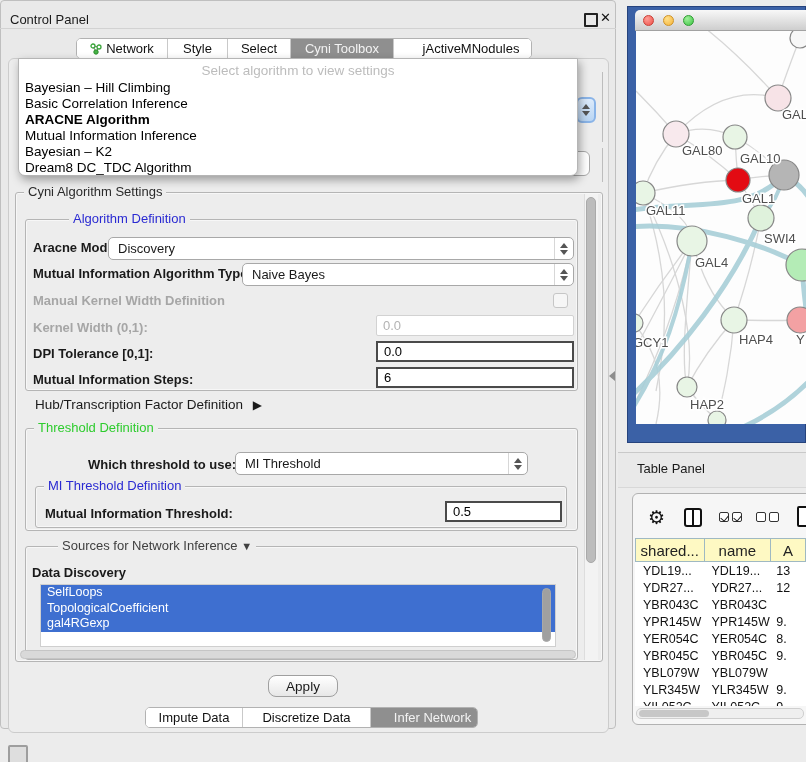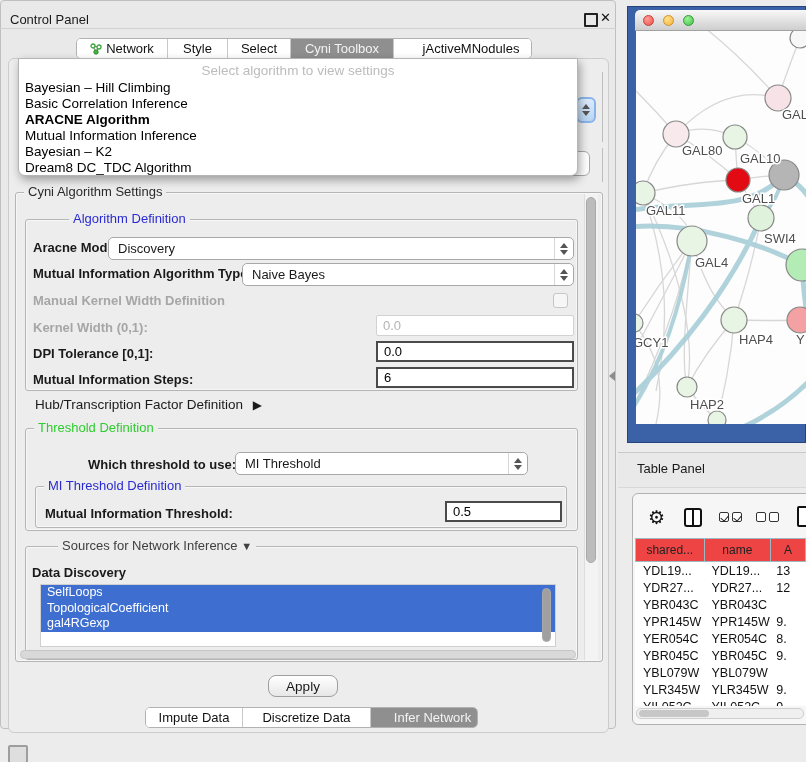--- a/index.html
+++ b/index.html
@@ -56,21 +56,21 @@
   
   .tp-header{left:618px;top:452px;width:188px;height:36px;background:#e9e9e9;border-top:1px solid #c9c9c9;border-bottom:1px solid #d8d8d8;box-sizing:border-box;}
   .tp-card{left:632px;top:493px;width:180px;height:232px;background:#f6f6f6;border:1px solid #b2b2b2;border-radius:6px;box-sizing:border-box;}
   .gear{font-size:19px;color:#111;line-height:19px;}
   .colsplit{width:18px;height:19px;border:2px solid #111;border-radius:3px;box-sizing:border-box;position:relative;background:#fff;}
   .colsplit::after{content:"";position:absolute;left:6px;top:0;width:2px;height:15px;background:#111;}
   .cb-ico{width:10px;height:10px;border:1.5px solid #333;border-radius:2px;box-sizing:border-box;position:relative;background:#fff;display:inline-block;}
   .cb-ico.on::after{content:"";position:absolute;left:2px;top:1px;width:4px;height:6px;border-right:1.6px solid #222;border-bottom:1.6px solid #222;transform:rotate(40deg);}
   .doc-ico{width:16px;height:21px;border:2px solid #111;border-radius:2px;background:#fff;box-sizing:border-box;}
   .tbl-head{display:flex;}
-  .th{background:#ef4444;border:1px solid #9fb9c2;border-right:none;box-sizing:border-box;height:24px;display:flex;align-items:center;justify-content:center;font-size:12px;color:#222;}
+  .th{background:#fef9c3;border:1px solid #9fb9c2;border-right:none;box-sizing:border-box;height:24px;display:flex;align-items:center;justify-content:center;font-size:15px;color:#222;}
   .th:last-child{border-right:1px solid #9fb9c2;}
   .tr{display:flex;height:17px;align-items:center;background:#fff;}
   .td{font-size:12.5px;color:#111;box-sizing:border-box;padding-left:8px;white-space:nowrap;overflow:hidden;}
   
   .node-label{font-size:13px;fill:#4f4f4f;stroke:#ffffff;stroke-width:3px;paint-order:stroke;font-family:"Liberation Sans","DejaVu Sans",sans-serif;}
   .mini-sq{left:8px;top:745px;width:20px;height:20px;border:2px solid #9e9e9e;background:#dedede;border-radius:2px;box-sizing:border-box;}
   .split-handle{left:609px;top:371px;width:0;height:0;border-top:5px solid transparent;border-bottom:5px solid transparent;border-right:6px solid #8d8d8d;}
 </style>
 </head>
 <body>

